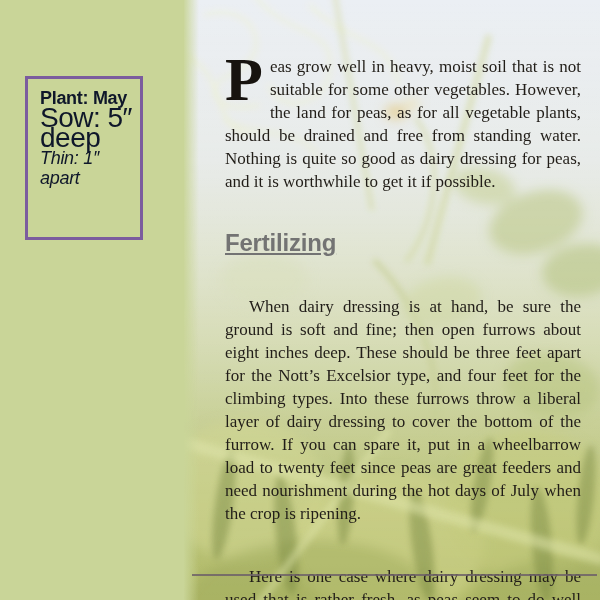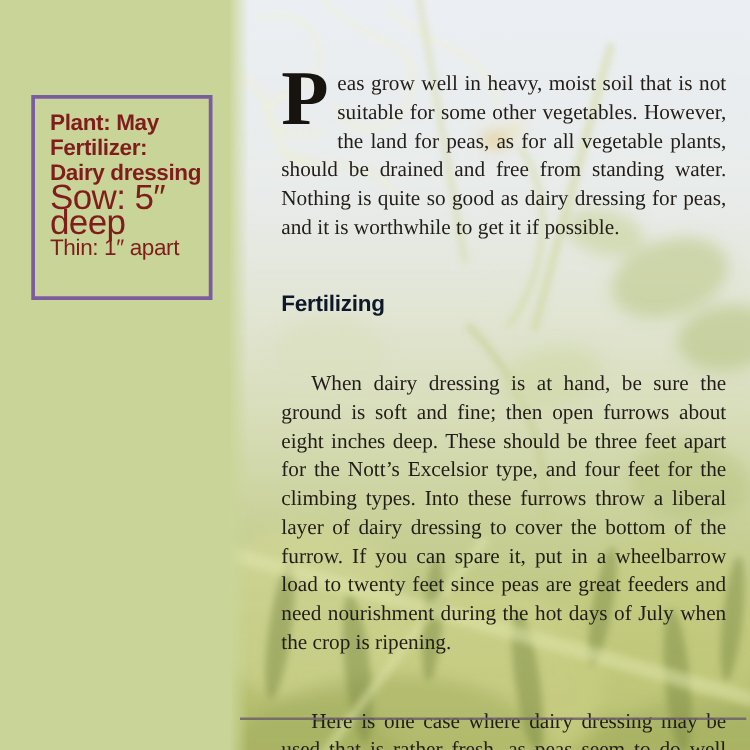--- a/index.html
+++ b/index.html
@@ -6,66 +6,65 @@
   .page {
     position:relative; width:600px; height:600px; overflow:hidden;
     font-family:"Liberation Serif", serif; background:#ffffff;
   }
   
   .sidebar {
     position:absolute; left:0; top:0; width:184px; height:600px;
     background:#c9d598;
   }
   .info-box {
-    position:absolute; left:25px; top:76px; width:145px; height:164px;
+    position:absolute; left:25px; top:76px; width:118px; height:164px;
     border:3px solid #7b5c9e; box-sizing:border-box;
     padding:9px 4px 0 12px;
     font-family:"Liberation Sans", sans-serif;
-    color:#7f1d1d; letter-spacing:-0.3px;
+    color:#0f172a; letter-spacing:-0.3px;
   }
   .info-line { font-size:18px; line-height:20px; font-weight:bold; }
   .info-line.sow  { font-size:28px; font-weight:normal; letter-spacing:-0.5px; }
-  .info-line.thin { font-size:18px; font-weight:normal; }
+  .info-line.thin { font-size:18px; font-weight:normal;font-style:italic; }
   
   .photo { position:absolute; left:184px; top:0; width:416px; height:600px; }
   .photo svg { display:block; }
   .green-fade {
     position:absolute; left:184px; top:0; width:15px; height:600px;
     background:linear-gradient(to right, rgba(201,213,152,0.95), rgba(201,213,152,0));
   }
   
   .content {
     position:absolute; left:225px; top:55px; width:356px;
     color:#211d18;
   }
   .content p { margin:0; font-size:17px; line-height:23px; text-align:justify; }
   .dropcap {
     float:left; font-family:"Liberation Serif", serif; font-weight:bold;
     font-size:62px; line-height:46px; padding:1px 7px 0 0; color:#17130f;
   }
   .section-heading {
     font-family:"Liberation Sans", sans-serif; font-weight:bold;
-    font-size:18px; line-height:24px; color:#0f172a;
-    margin:38px 0 9px 0; letter-spacing:-0.2px;
+    font-size:24px; line-height:24px; color:#737373;
+    margin:38px 0 9px 0; letter-spacing:-0.2px;text-decoration:underline;
   }
   p.indent { text-indent:24px;margin-top:40px; }
   .rule {
     position:absolute; left:192px; top:574px; width:405px; height:2px;
     background:#6f6168; opacity:0.85;
   }
 </style>
 </head>
 <body>
 
 <div class="page">
 
   <div class="sidebar">
     <div class="info-box">
       <div class="info-line">Plant: May</div>
-      <div class="info-line">Fertilizer: Dairy dressing</div>
       <div class="info-line sow">Sow: 5″ deep</div>
       <div class="info-line thin">Thin: 1″ apart</div>
     </div>
   </div>
 
   <div class="photo">
     <svg width="416" height="600" viewBox="0 0 416 600" xmlns="http://www.w3.org/2000/svg">
       <defs>
         <linearGradient id="bg" x1="0" y1="0" x2="0" y2="1">
           <stop offset="0" stop-color="#e4e9f0"></stop>

